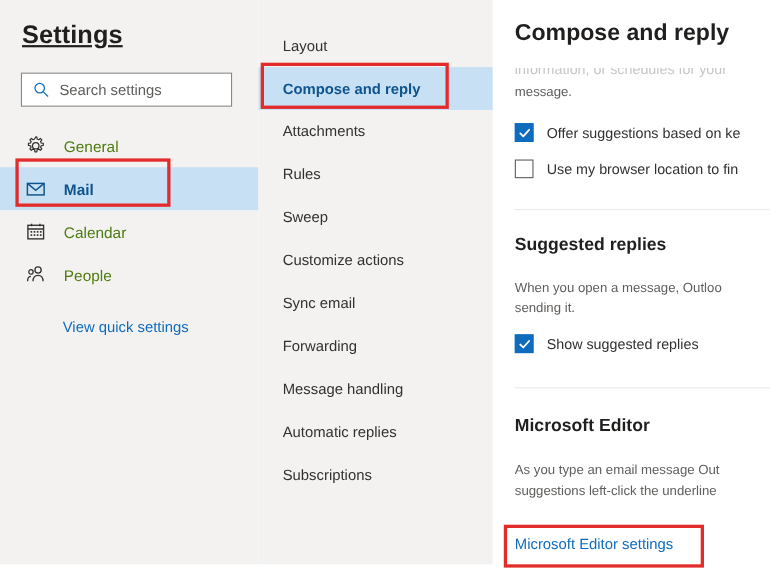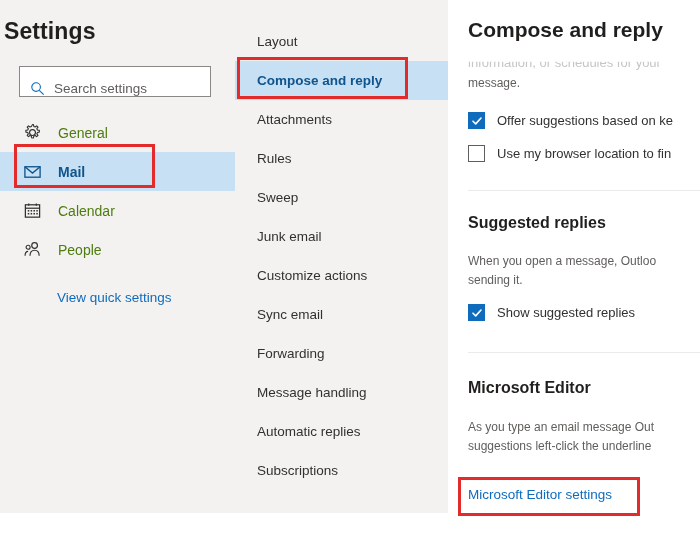--- a/index.html
+++ b/index.html
@@ -27,37 +27,38 @@
   .left-pane {
     position: absolute;
     left: 0;
     top: 0;
     width: 235px;
     height: 513px;
     background: #f3f2f1;
   }
   .settings-title {
     position: absolute;
-    left: 4px;
+    left: 20px;
     top: 18px;
     font-size: 23px;
     font-weight: bold;
     color: #201f1e;
     letter-spacing: 0.1px;
+    text-decoration: underline;
   }
   .search-box {
     position: absolute;
     left: 19px;
     top: 66px;
     width: 192px;
     height: 31px;
     background: #ffffff;
     border: 1px solid #8a8886;
     display: flex;
-    align-items: flex-end;
+    align-items: center;
     box-sizing: border-box;
   }
   .search-icon {
     margin-left: 10px;
     margin-right: 9px;
     display: flex;
     align-items: center;
     flex: none;
   }
   .search-placeholder {
@@ -318,21 +319,20 @@
     <div class="quick-settings-link">View quick settings</div>
   </div>
 
   <div class="mid-pane">
     <div class="cat-list">
       <div class="cat-item">Layout</div>
       <div class="cat-item selected">Compose and reply</div>
       <div class="cat-item">Attachments</div>
       <div class="cat-item">Rules</div>
       <div class="cat-item">Sweep</div>
-      <div class="cat-item">Junk email</div>
       <div class="cat-item">Customize actions</div>
       <div class="cat-item">Sync email</div>
       <div class="cat-item">Forwarding</div>
       <div class="cat-item">Message handling</div>
       <div class="cat-item">Automatic replies</div>
       <div class="cat-item">Subscriptions</div>
     </div>
   </div>
 
   <div class="right-pane">

